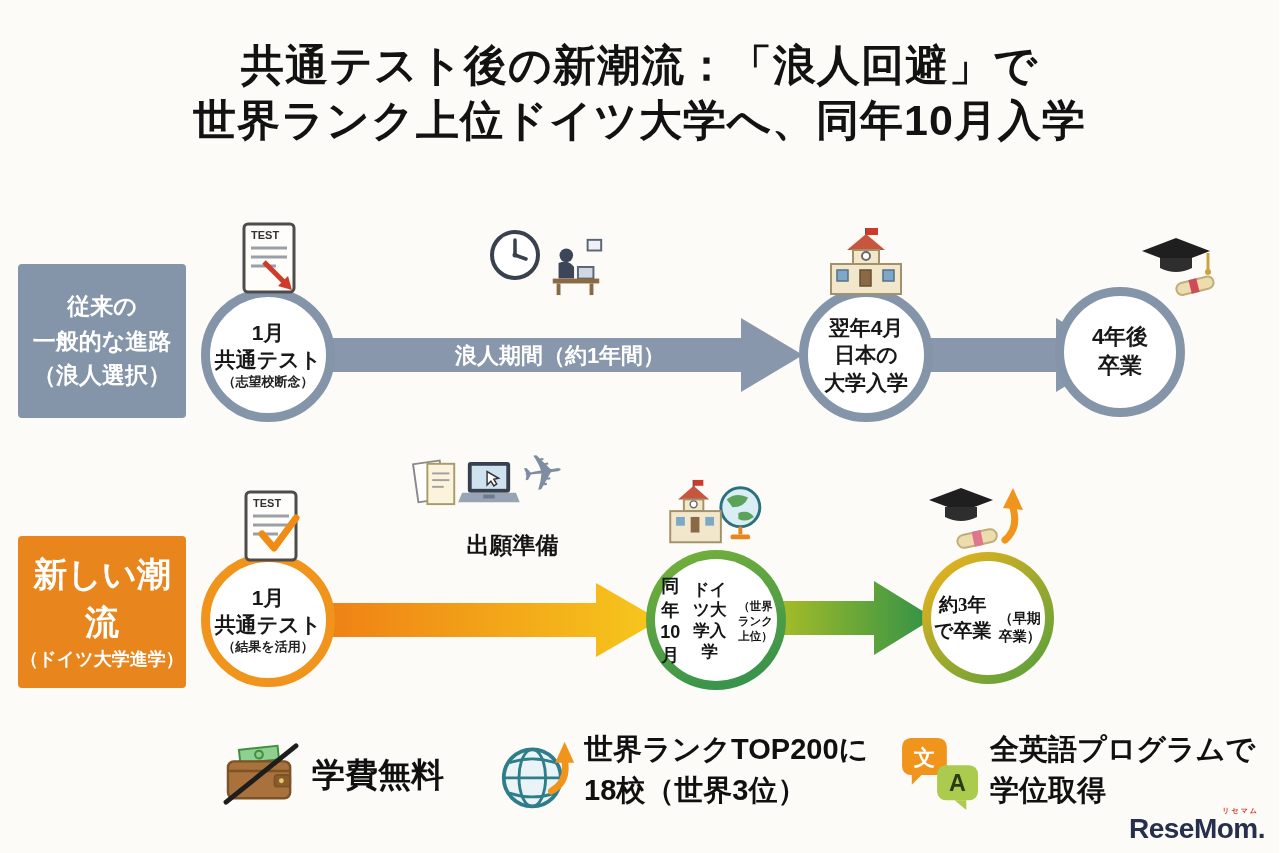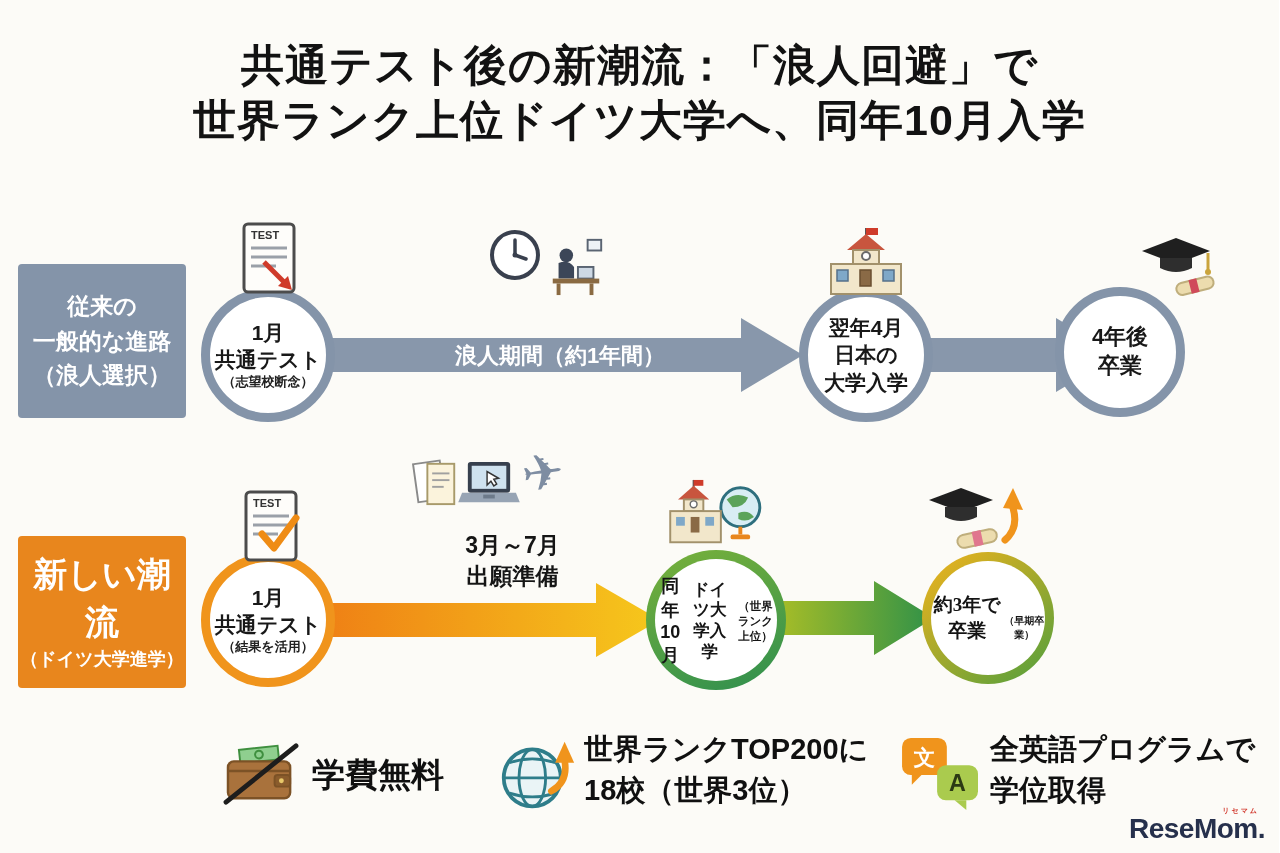--- a/index.html
+++ b/index.html
@@ -37,21 +37,21 @@
   .gring .inner{width:100%;height:100%;border-radius:50%;background:#fff;display:flex;
                 flex-direction:row;align-items:center;justify-content:center;text-align:center;}
   #node-r2-2{left:646px;top:550px;width:140px;height:140px;
              background:linear-gradient(160deg,#79b13a,#2f8f4f);}
   #node-r2-2 .m1{font-weight:800;font-size:18px;}
   #node-r2-2 .m2{font-weight:800;font-size:16.5px;line-height:1.25;}
   #node-r2-2 .m3{font-weight:700;font-size:11.5px;margin-top:2px;text-align:center;}
   #node-r2-3{left:922px;top:552px;width:132px;height:132px;
              background:linear-gradient(140deg,#f3b31c,#4f9f3e);}
   #node-r2-3 .m1{font-weight:800;font-size:19px;font-family:Liberation Serif, serif;}
-  #node-r2-3 .m2{font-weight:700;font-size:10px;margin-top:19px;}
+  #node-r2-3 .m2{font-weight:700;font-size:14px;margin-top:19px;}
 
   
   .icon{position:absolute;z-index:4;line-height:0;}
   .plane-glyph{position:absolute;z-index:4;left:522px;top:448px;font-size:50px;color:#7e8da2;
                transform:rotate(-8deg);line-height:1;}
 
   
   #prep-text{position:absolute;left:425px;top:530px;width:175px;text-align:center;z-index:4;
              font-weight:800;font-size:23px;line-height:1.35;color:#151515;}
 
@@ -244,21 +244,20 @@
       <rect x="14" y="6" width="36" height="24" fill="#cfe2ef"></rect>
       <polygon points="30,12 30,26 34,22 37,27 40,25 37,20 42,19" fill="#fff" stroke="#333" stroke-width="1.5"></polygon>
       <polygon points="4,34 60,34 64,44 0,44" fill="#97a4b4"></polygon>
       <rect x="26" y="36" width="12" height="4" fill="#6d7a8a"></rect>
     </svg>
   </div>
 
   <span class="plane-glyph">✈</span>
 
   <div id="prep-text">
-    <div>3月～7月</div>
     <div>出願準備</div>
   </div>
 
   <div class="icon" style="left:668px;top:478px;">
     <svg viewBox="0 0 98 76" width="96" height="74">
       <circle cx="74" cy="30" r="20" fill="#d8edf4" stroke="#2e6f7e" stroke-width="3"></circle>
       <path d="M60 22 Q70 14 82 20 Q78 30 66 30 Z" fill="#5ba35a"></path>
       <path d="M72 36 Q82 32 88 40 Q80 46 72 42 Z" fill="#5ba35a"></path>
       <line x1="74" y1="50" x2="74" y2="58" stroke="#e8861d" stroke-width="4"></line>
       <rect x="64" y="58" width="20" height="5" rx="2" fill="#e8861d"></rect>

